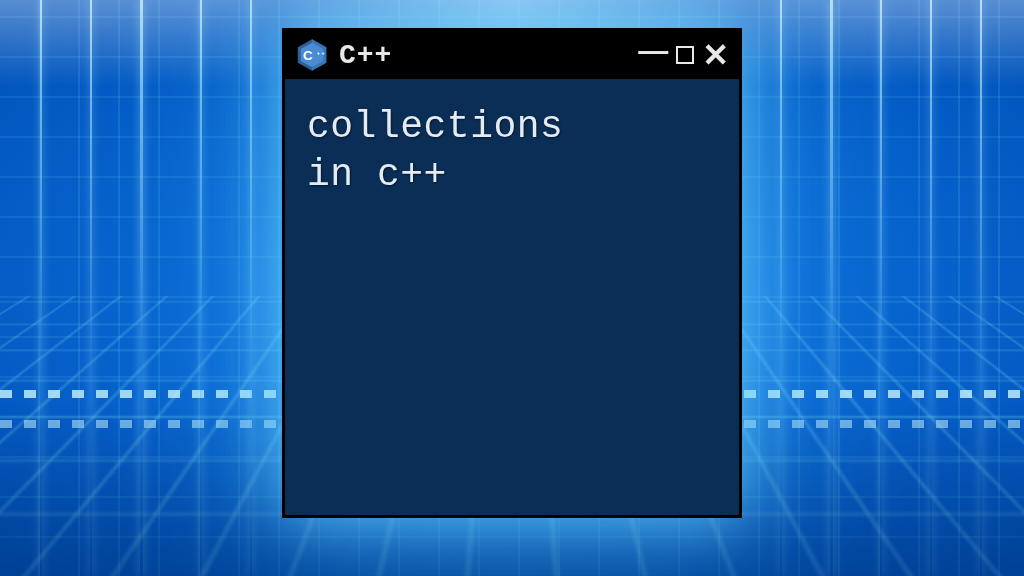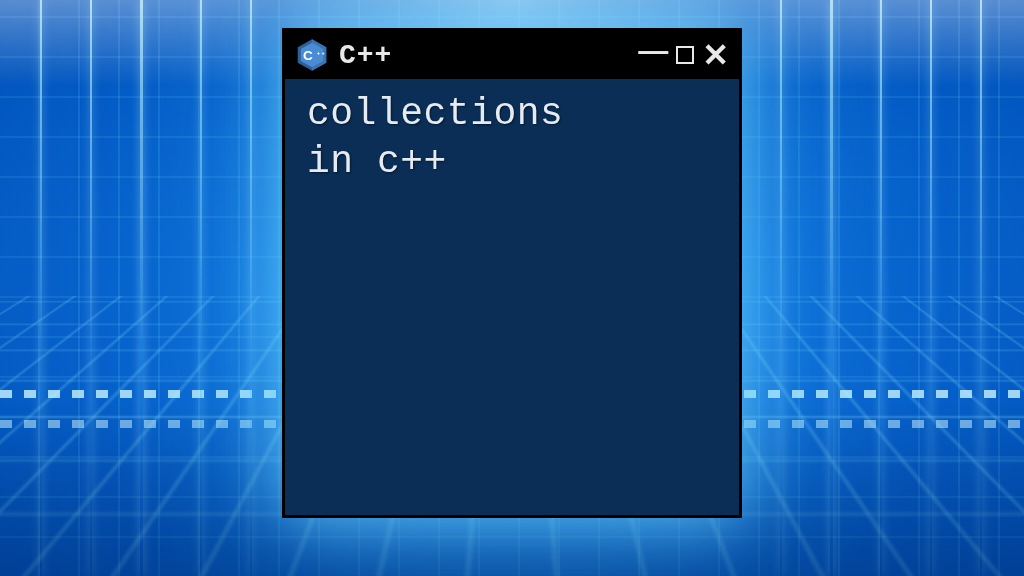--- a/index.html
+++ b/index.html
@@ -102,21 +102,21 @@
       font-weight: bold;
       font-family: Arial, sans-serif;
       align-items: center;
     }
     .win-btn {
       cursor: pointer;
       line-height: 1;
       user-select: none;
     }
     .content {
-      padding: 11px 22px;
+      padding: 24px 22px;
       color: #e4ebf2;
       font-family: 'Consolas', 'Courier New', monospace;
       font-size: 38px;
       line-height: 1.25;
       letter-spacing: 0.5px;
       white-space: pre-line;
       text-shadow: 1px 1px 2px rgba(0,0,0,0.5);
     }
   </style>
 </head>

